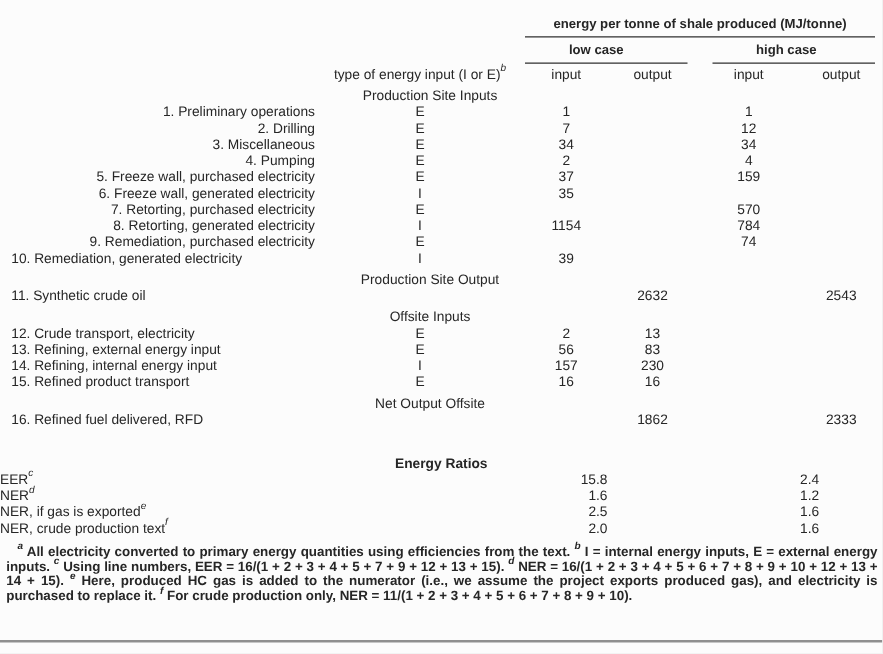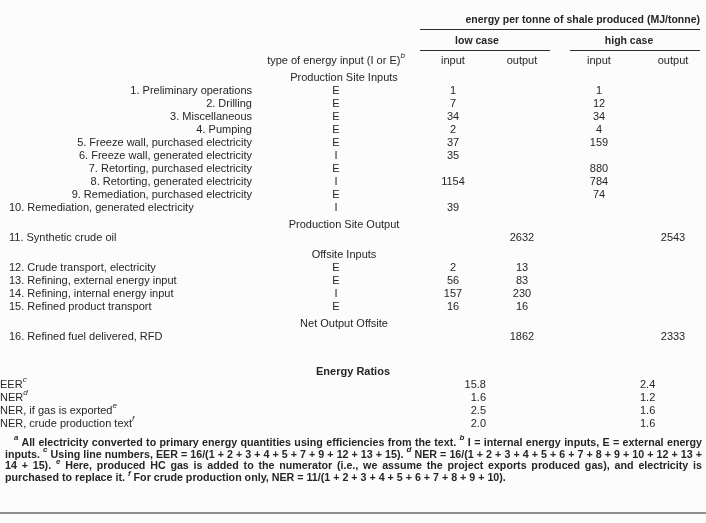--- a/index.html
+++ b/index.html
@@ -30,21 +30,20 @@
   }
   
   tr.h1 { height:23px; }
   tr.h2 { height:21px; }
   tr.h3 { height:20px; }
   .hdr { font-weight:bold; font-size:10.5px; text-align:center; }
   .unit-h {
     border-bottom:1px solid #2f2f2f;
     margin-right:6px;
     padding-bottom:3px;
-    text-align:right;
   }
   .case-low {
     border-bottom:1px solid #2f2f2f;
     margin-right:8px; padding-right:16px;
     padding-bottom:3px;
   }
   .case-high {
     border-bottom:1px solid #2f2f2f;
     margin-left:12px; margin-right:6px; padding-right:12px;
     padding-bottom:3px;
@@ -187,21 +186,21 @@
           <td class="c-li">35</td>
           <td class="c-lo"></td>
           <td class="c-hi"></td>
           <td class="c-ho"></td>
         </tr>
         <tr>
           <td class="lbl d1">7. Retorting, purchased electricity</td>
           <td class="typ">E</td>
           <td class="c-li"></td>
           <td class="c-lo"></td>
-          <td class="c-hi">880</td>
+          <td class="c-hi">570</td>
           <td class="c-ho"></td>
         </tr>
         <tr>
           <td class="lbl d1">8. Retorting, generated electricity</td>
           <td class="typ">I</td>
           <td class="c-li">1154</td>
           <td class="c-lo"></td>
           <td class="c-hi">784</td>
           <td class="c-ho"></td>
         </tr>

